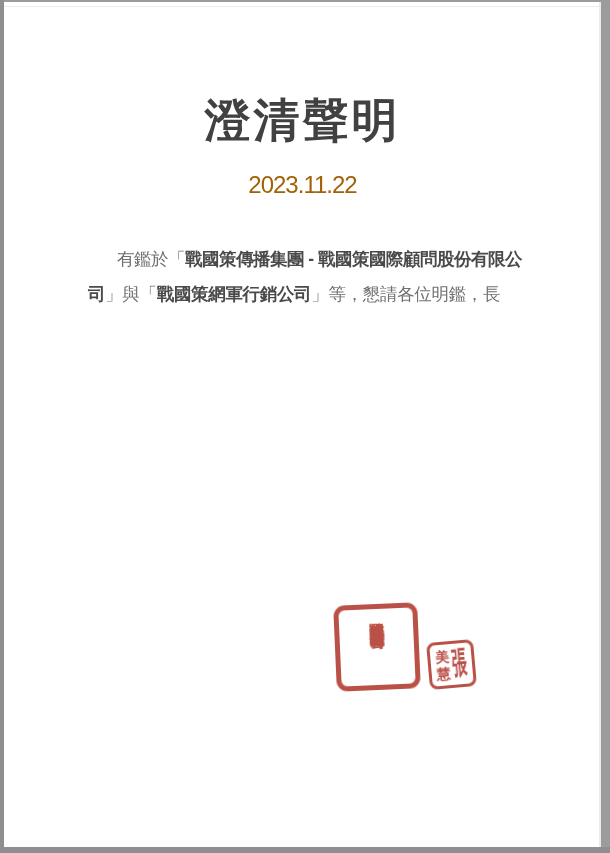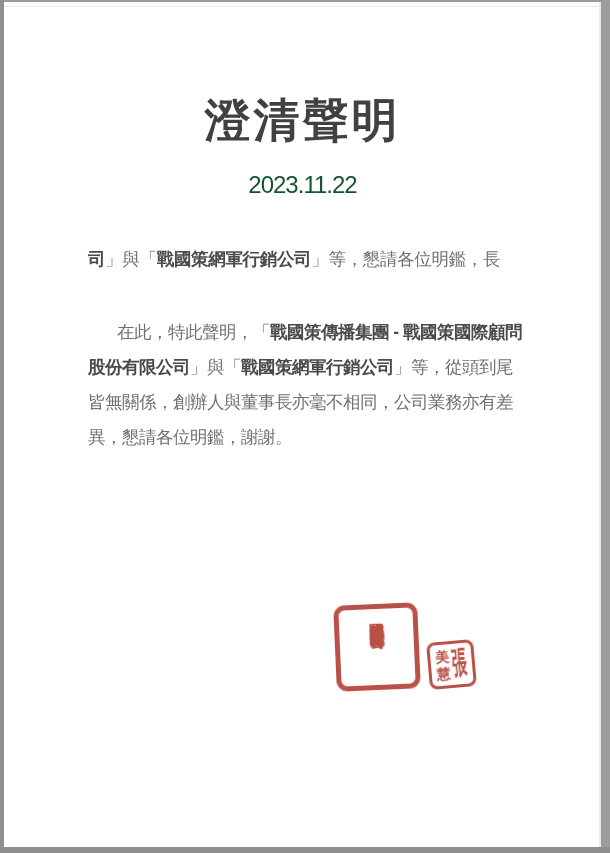--- a/index.html
+++ b/index.html
@@ -27,21 +27,21 @@
     font-weight:700;
     letter-spacing:3px;
     color:#414141;
     line-height:1.15;
   }
   .date{
     margin-top:26px;
     text-align:center;
     font-size:24px;
     letter-spacing:-1px;
-    color:#14532d;
+    color:#a16207;
     line-height:1;
   }
 
   .body-text{
     margin-top:45px;
     margin-left:84px;
     width:412px;
     font-size:17.5px;
     letter-spacing:-0.5px;
     color:#707070;
@@ -117,27 +117,22 @@
   <div class="edge-top"></div>
   <div class="edge-left"></div>
   <div class="edge-right"></div>
   <div class="edge-bottom"></div>
 
   <div class="content">
     <div class="title">澄清聲明</div>
     <div class="date">2023.11.22</div>
     <div class="body-text">
         <div class="paragraph">
+          <div class="line indent"><span class="run">有鑑於「</span><span class="run bold">戰國策傳播集團 - 戰國策國際顧問股份有限公</span></div>
           <div class="line"><span class="run bold">司</span><span class="run">」與「</span><span class="run bold">戰國策網軍行銷公司</span><span class="run">」等，懇請各位明鑑，長</span></div>
-        </div>
-        <div class="paragraph">
-          <div class="line indent"><span class="run">在此，特此聲明，「</span><span class="run bold">戰國策傳播集團 - 戰國策國際顧問</span></div>
-          <div class="line"><span class="run bold">股份有限公司</span><span class="run">」與「</span><span class="run bold">戰國策網軍行銷公司</span><span class="run">」等，從頭到尾</span></div>
-          <div class="line"><span class="run">皆無關係，創辦人與董事長亦毫不相同，公司業務亦有差</span></div>
-          <div class="line lastline"><span class="run">異，懇請各位明鑑，謝謝。</span></div>
         </div>
       </div>
   </div>
 
   <div class="seal company-seal" style="color: rgb(181, 68, 58);">
     <div class="company-seal-text">戰國策國際顧問股份有限公司</div>
   </div>
 
   <div class="seal personal-seal" style="color: rgb(181, 68, 58);">
     <div class="ps-left">

